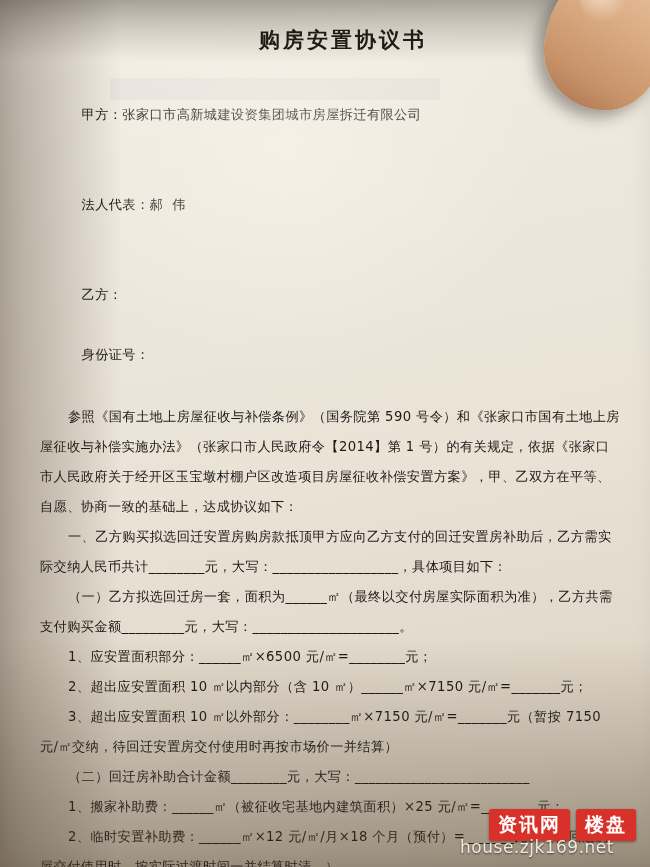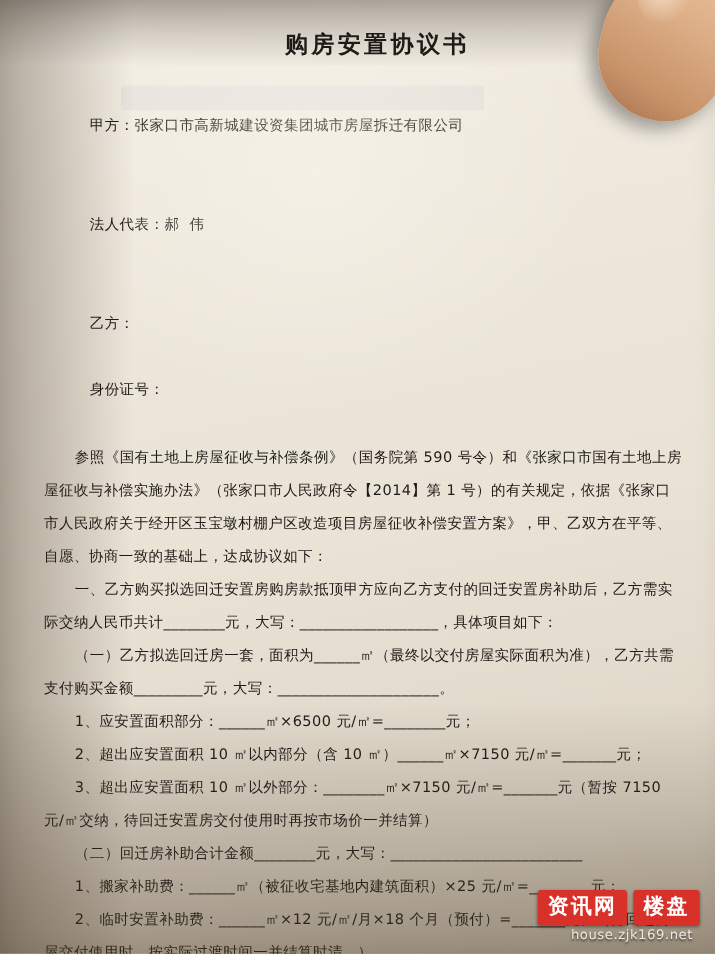--- a/index.html
+++ b/index.html
@@ -119,23 +119,23 @@
     font-weight: bold;
     font-size: 19px;
     letter-spacing: 2px;
     padding: 6px 9px 7px;
     border-radius: 3px;
     line-height: 1;
     box-shadow: 0 1px 3px rgba(0,0,0,0.4);
   }
   .wm-url {
     position: absolute;
-    right: 6px;
+    right: 22px;
     bottom: -2px;
-    font-size: 12px;
+    font-size: 17px;
     color: #efe9df;
     text-shadow: 0 1px 2px rgba(0,0,0,0.6);
     letter-spacing: 0.5px;
   }
   .wm-stack { display: flex; flex-direction: column; align-items: flex-end; }
   .wm-row { display: flex; align-items: center; gap: 6px; margin-bottom: 14px; }
 </style>
 </head>
 <body>
 

